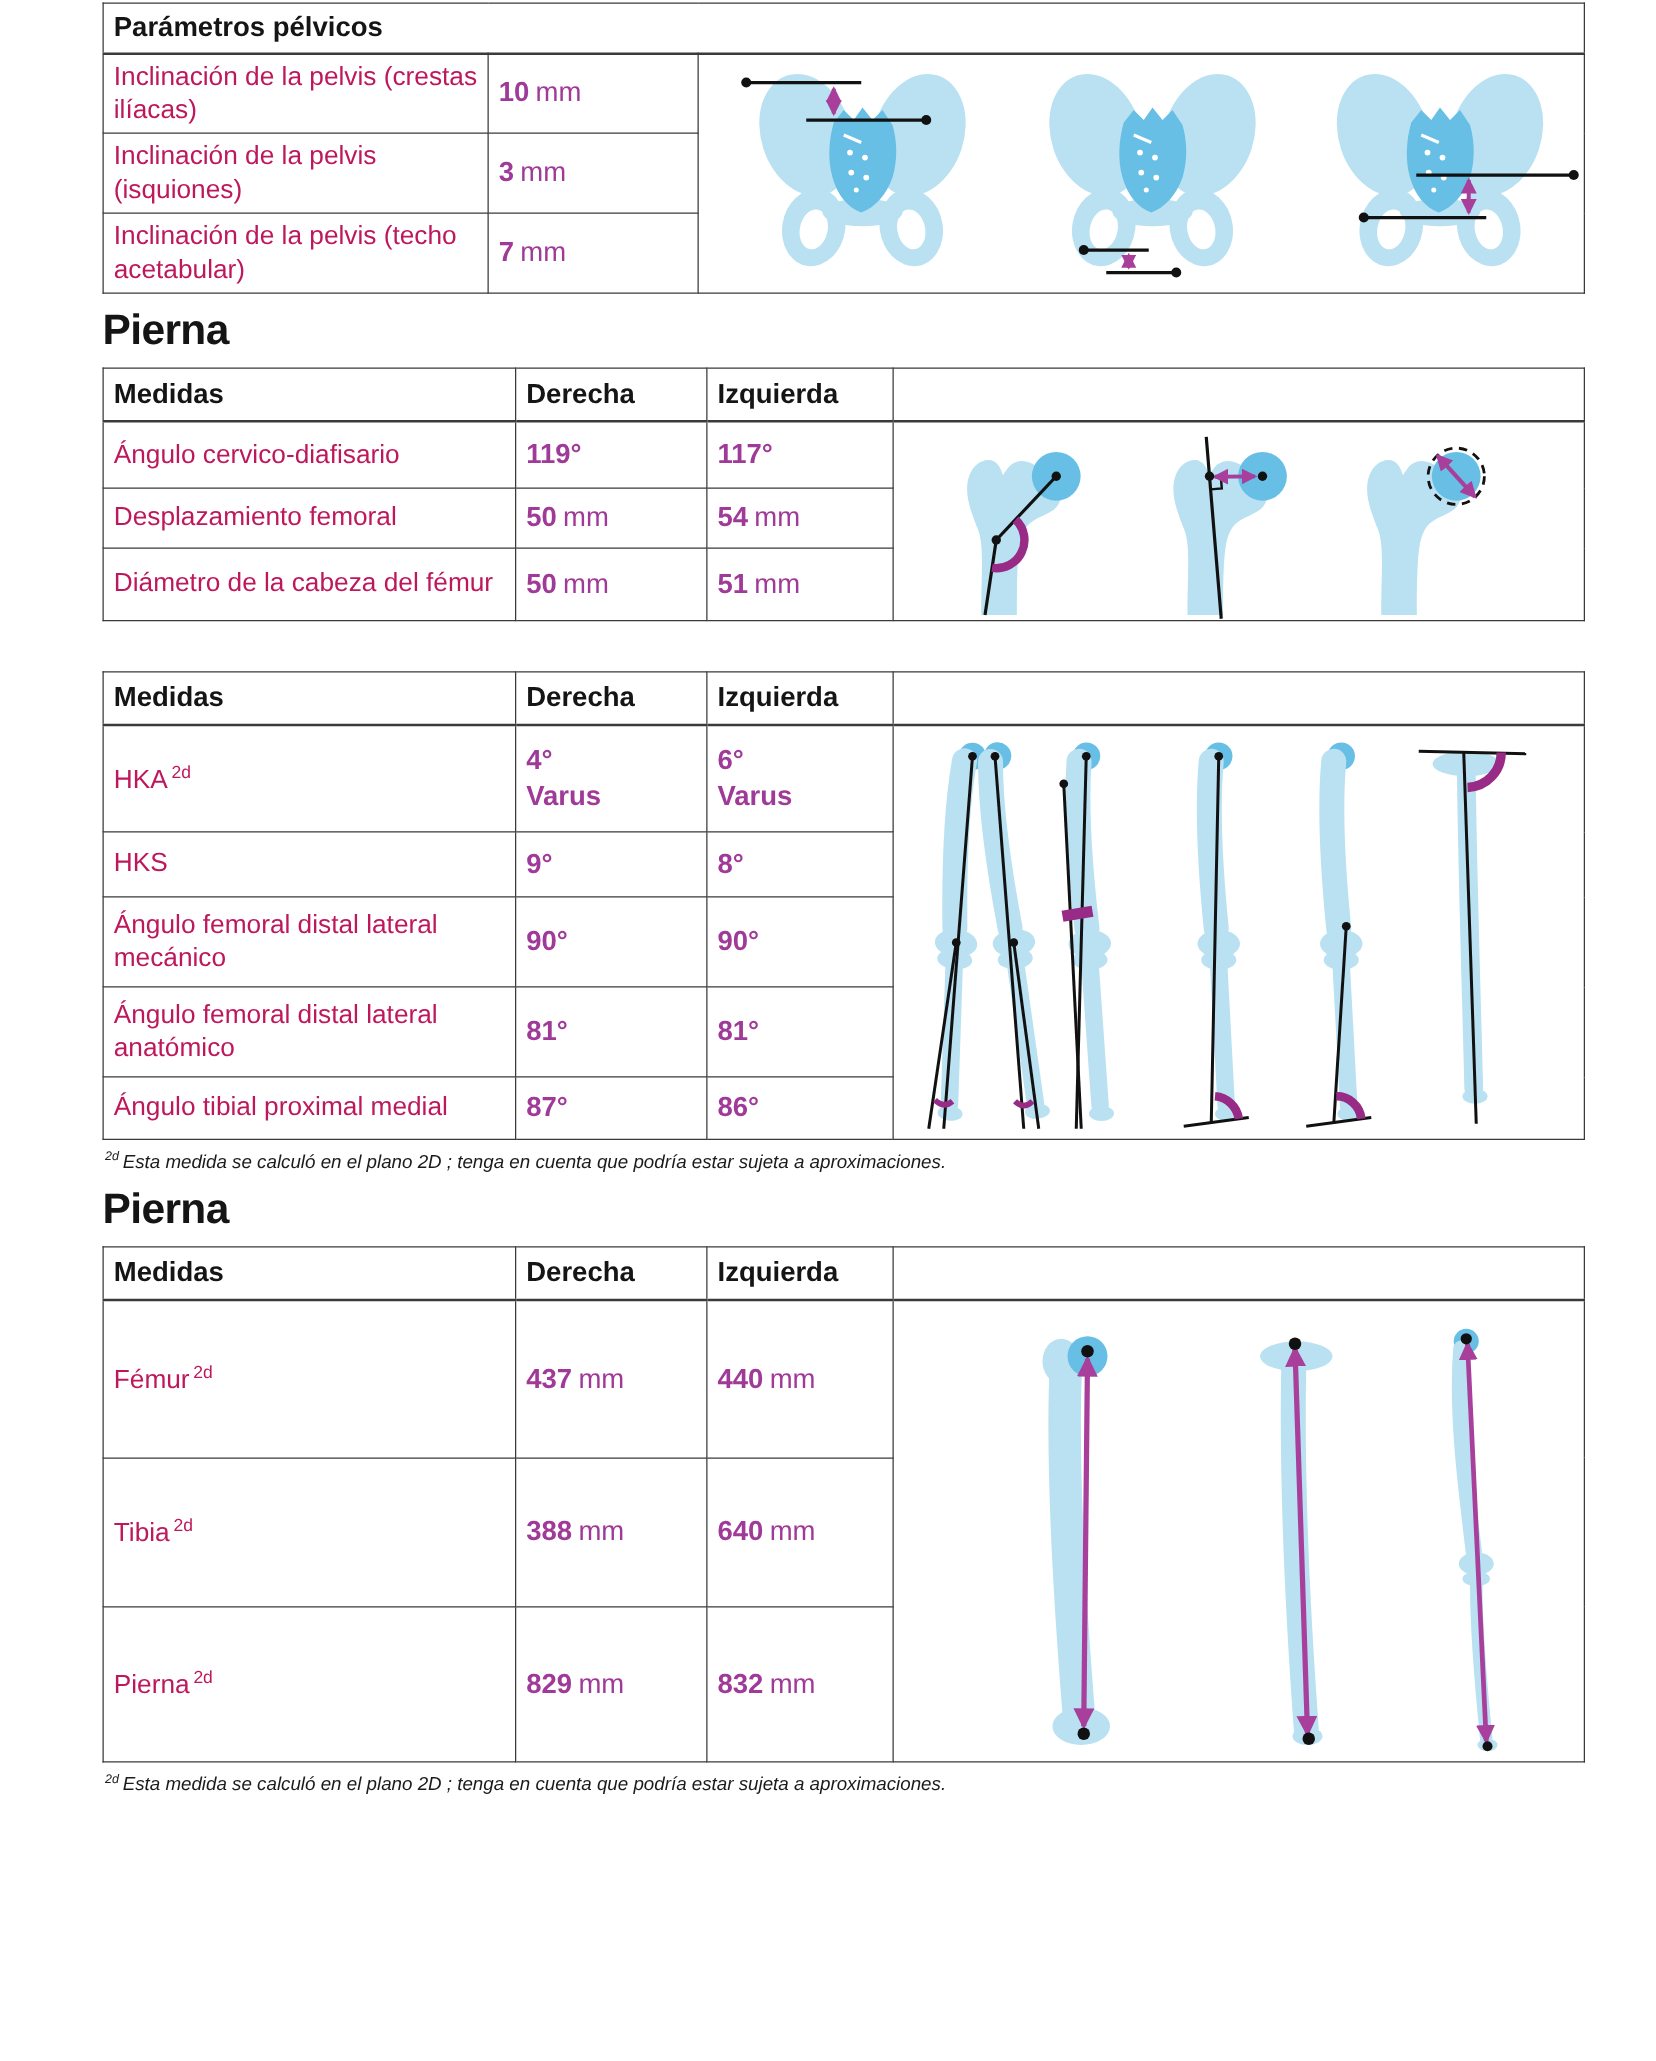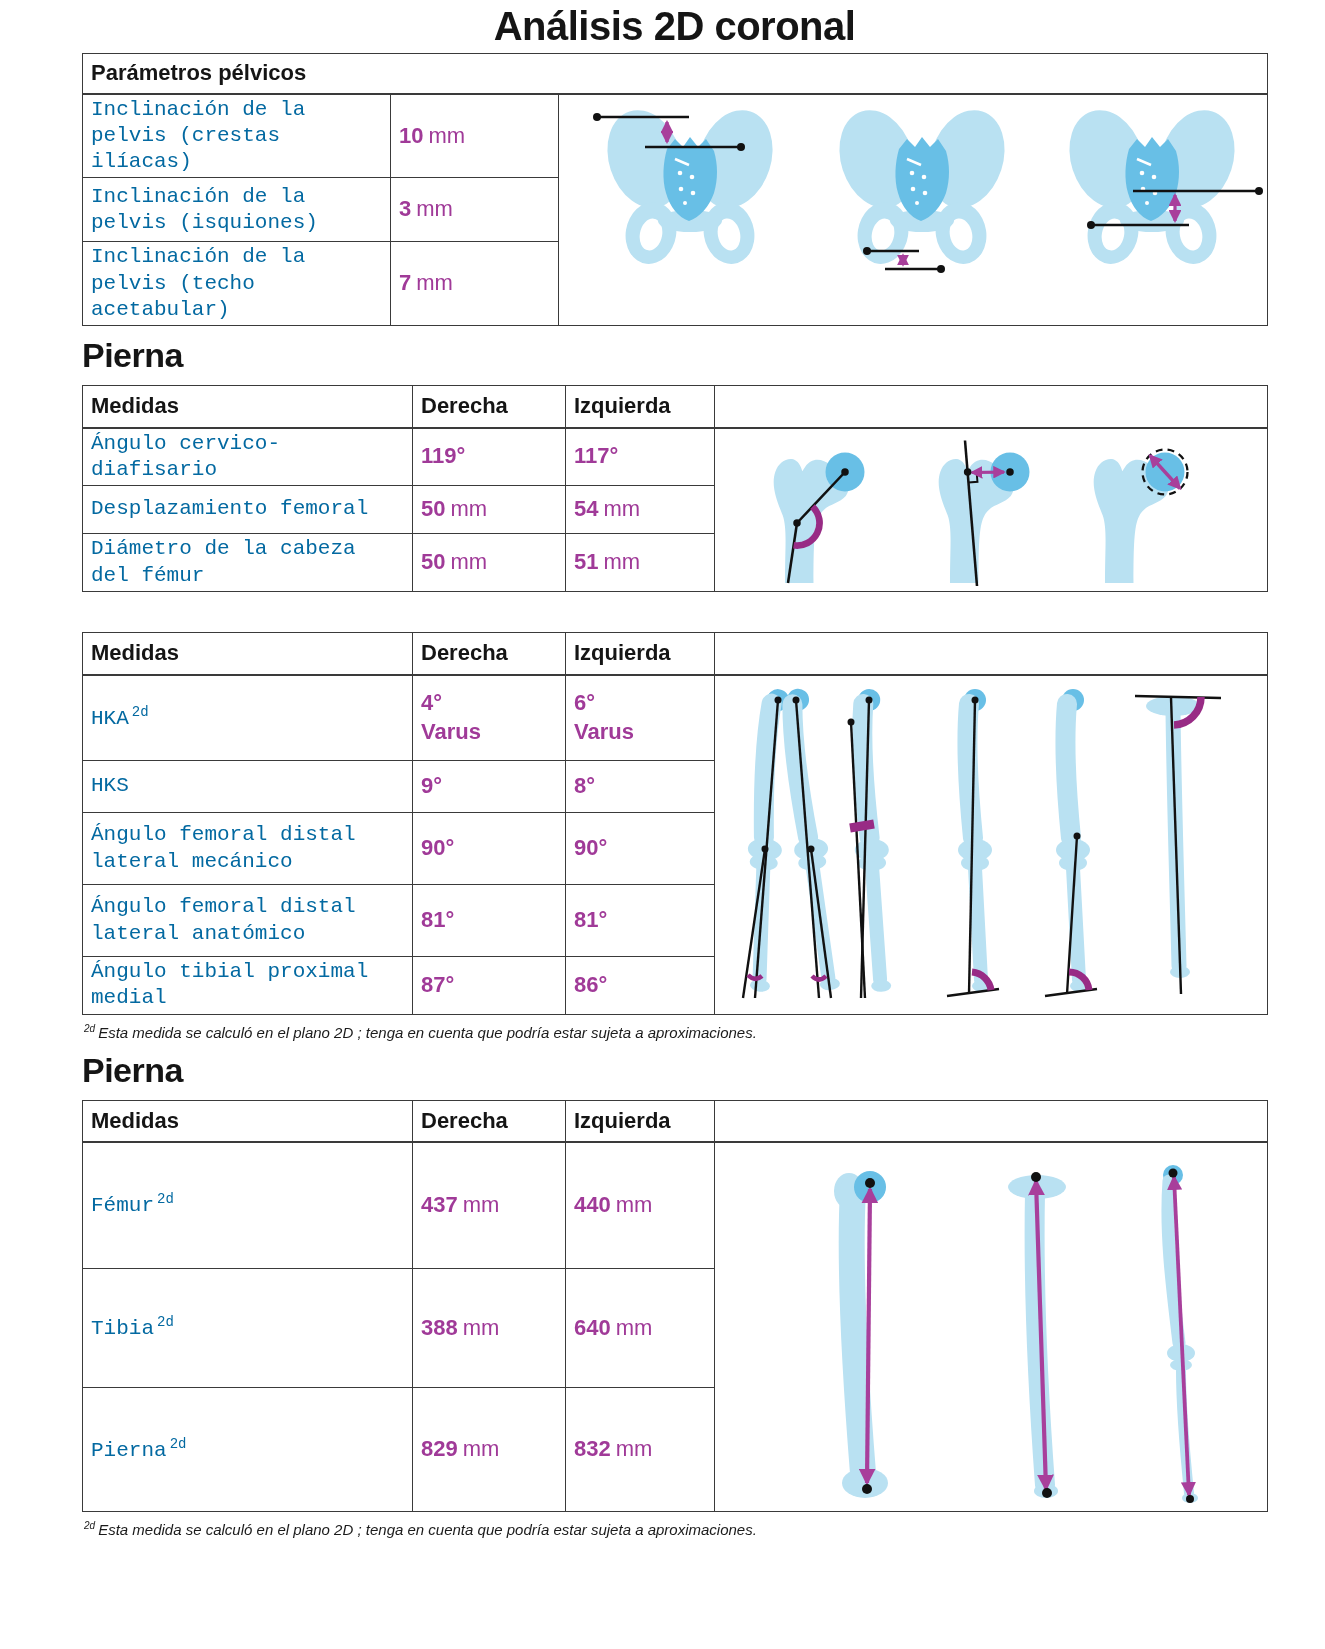--- a/index.html
+++ b/index.html
@@ -4,36 +4,35 @@
 <style>
   html,body{margin:0;padding:0;background:#ffffff;}
   body{width:1325px;height:1649px;position:relative;font-family:"Liberation Sans",sans-serif;color:#151515;-webkit-font-smoothing:antialiased;}
   .page{padding:2px 58px 0 82px;}
   .doc-title{text-align:center;font-size:40px;font-weight:bold;letter-spacing:-0.5px;margin:2px 0 4px 0;}
   .section-heading{font-size:34px;font-weight:bold;letter-spacing:-0.5px;margin:10px 0 10px 0;}
   table{border-collapse:collapse;table-layout:fixed;width:1185px;}
   td{border:1.5px solid #3a3a3a;text-align:left;vertical-align:middle;padding:2px 8px;}
   .thead td{font-weight:bold;font-size:22px;border-bottom-width:2.5px;}
   .tbl-title{font-weight:bold;font-size:22px;}
-  .lbl{font-size:21px;line-height:1.25;color:#0369a1;font-family:Liberation Mono, monospace;}
+  .lbl{font-size:21px;line-height:1.25;color:#be185d;}
   .lbl sup{font-size:14px;margin-left:3px;}
   .val{font-size:22px;color:#a03a98;font-weight:bold;line-height:1.3;}
   .val .unit{font-weight:normal;margin-left:5px;}
   .val .extra{font-weight:bold;}
   .illus{padding:0;vertical-align:top;overflow:hidden;}
   .footnote{font-size:15px;font-style:italic;margin:8px 0 4px 2px;color:#1b1b1b;}
   .footnote sup{font-size:10px;margin-right:3px;}
   svg{display:block;}
 </style>
 </head>
 <body>
 
 <div class="page">
 
-  <div class="doc-title">Análisis 2D coronal</div>
 
 
   <table>
     <colgroup>
         <col style="width:308px">
         <col style="width:168px">
         <col style="width:709px">
       </colgroup>
     <tbody>
         <tr style="height:40px;">

